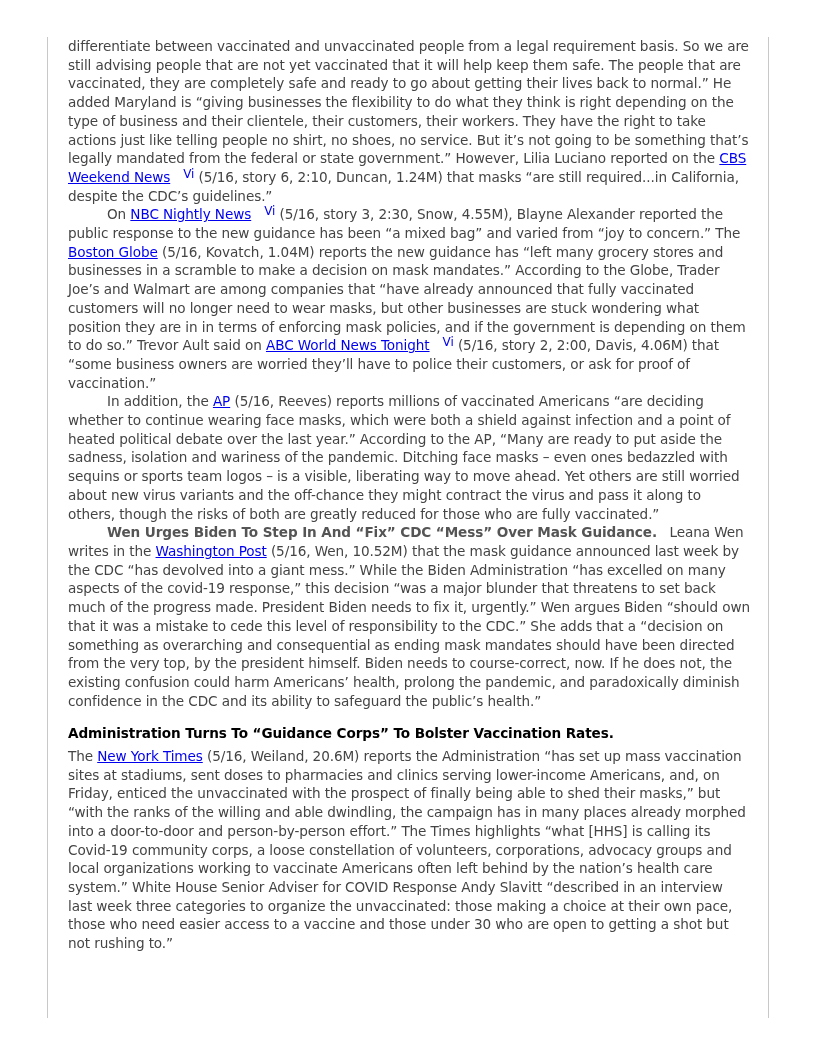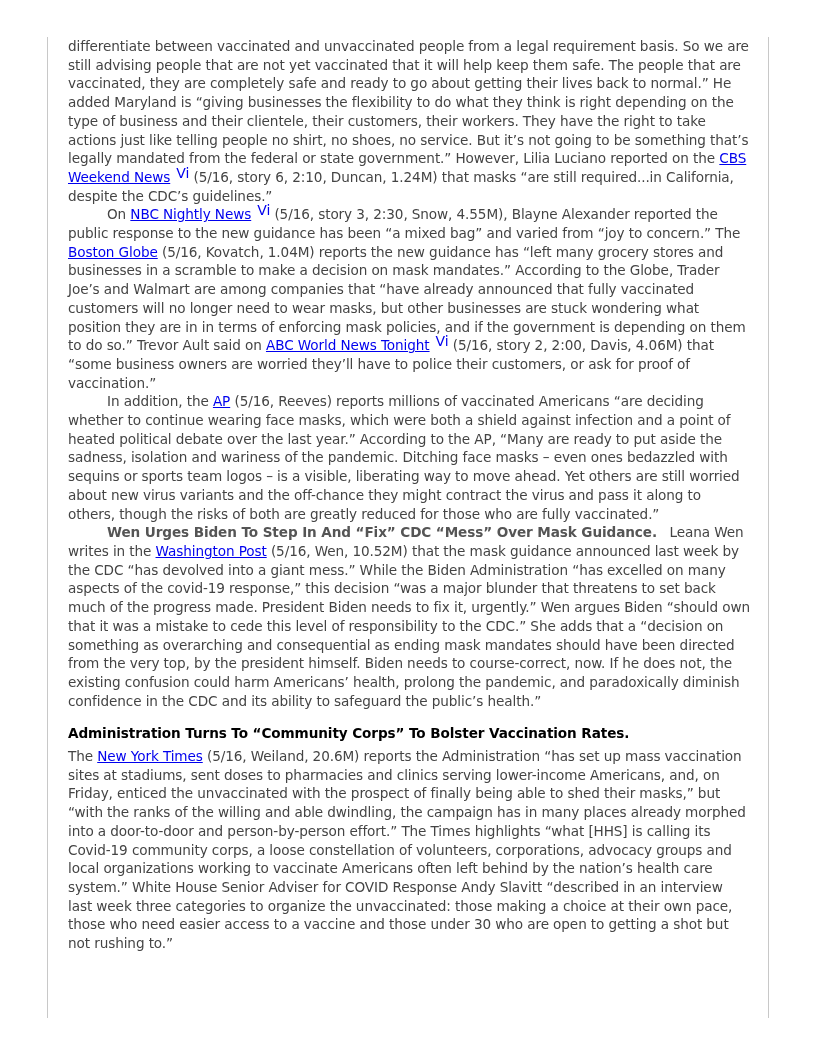--- a/index.html
+++ b/index.html
@@ -38,24 +38,24 @@
   }
   .indent {
     text-indent: 39px;
   }
   a {
     color: #0000ee;
     text-decoration: underline;
   }
   sup.vi {
     color: #0000ee;
-    font-size: 14px;
+    font-size: 12px;
     vertical-align: 4px;
     line-height: 0;
-    margin-left: 6px;
+    margin-left: 13px;
   }
   .wen-heading {
     font-weight: bold;
     color: #555555;
   }
   .section-heading {
     font-weight: bold;
     color: #000000;
     margin-top: 14px;
     margin-bottom: 4px;
@@ -70,17 +70,17 @@
 <div class="content">
 
   <p><span>differentiate between vaccinated and unvaccinated people from a legal requirement basis. So we are still advising people that are not yet vaccinated that it will help keep them safe. The people that are vaccinated, they are completely safe and ready to go about getting their lives back to normal.” He added Maryland is “giving businesses the flexibility to do what they think is right depending on the type of business and their clientele, their customers, their workers. They have the right to take actions just like telling people no shirt, no shoes, no service. But it’s not going to be something that’s legally mandated from the federal or state government.” However, Lilia Luciano reported on the </span><a href="#">CBS Weekend News</a><sup class="vi">Vi</sup><span> (5/16, story 6, 2:10, Duncan, 1.24M) that masks “are still required...in California, despite the CDC’s guidelines.”</span></p>
 
   <p class="indent"><span>On </span><a href="#">NBC Nightly News</a><sup class="vi">Vi</sup><span>  (5/16, story 3, 2:30, Snow, 4.55M), Blayne Alexander reported the public response to the new guidance has been “a mixed bag” and varied from “joy to concern.” The </span><a href="#">Boston Globe</a><span> (5/16, Kovatch, 1.04M) reports the new guidance has “left many grocery stores and businesses in a scramble to make a decision on mask mandates.” According to the Globe, Trader Joe’s and Walmart are among companies that “have already announced that fully vaccinated customers will no longer need to wear masks, but other businesses are stuck wondering what position they are in in terms of enforcing mask policies, and if the government is depending on them to do so.” Trevor Ault said on </span><a href="#">ABC World News Tonight</a><sup class="vi">Vi</sup><span> (5/16, story 2, 2:00, Davis, 4.06M) that “some business owners are worried they’ll have to police their customers, or ask for proof of vaccination.”</span></p>
 
   <p class="indent"><span>In addition, the </span><a href="#">AP</a><span> (5/16, Reeves) reports millions of vaccinated Americans “are deciding whether to continue wearing face masks, which were both a shield against infection and a point of heated political debate over the last year.” According to the AP, “Many are ready to put aside the sadness, isolation and wariness of the pandemic. Ditching face masks – even ones bedazzled with sequins or sports team logos – is a visible, liberating way to move ahead. Yet others are still worried about new virus variants and the off-chance they might contract the virus and pass it along to others, though the risks of both are greatly reduced for those who are fully vaccinated.”</span></p>
 
   <p class="indent"><span class="wen-heading">Wen Urges Biden To Step In And “Fix” CDC “Mess” Over Mask Guidance.</span><span style="white-space: pre-wrap;">   Leana Wen writes in the </span><a href="#">Washington Post</a><span> (5/16, Wen, 10.52M) that the mask guidance announced last week by the CDC “has devolved into a giant mess.” While the Biden Administration “has excelled on many aspects of the covid-19 response,” this decision “was a major blunder that threatens to set back much of the progress made. President Biden needs to fix it, urgently.” Wen argues Biden “should own that it was a mistake to cede this level of responsibility to the CDC.” She adds that a “decision on something as overarching and consequential as ending mask mandates should have been directed from the very top, by the president himself. Biden needs to course-correct, now. If he does not, the existing confusion could harm Americans’ health, prolong the pandemic, and paradoxically diminish confidence in the CDC and its ability to safeguard the public’s health.”</span></p>
 
-  <div class="section-heading">Administration Turns To “Community Corps” To Bolster Vaccination Rates.</div>
+  <div class="section-heading">Administration Turns To “Guidance Corps” To Bolster Vaccination Rates.</div>
 
   <p><span>The </span><a href="#">New York Times</a><span> (5/16, Weiland, 20.6M) reports the Administration “has set up mass vaccination sites at stadiums, sent doses to pharmacies and clinics serving lower-income Americans, and, on Friday, enticed the unvaccinated with the prospect of finally being able to shed their masks,” but “with the ranks of the willing and able dwindling, the campaign has in many places already morphed into a door-to-door and person-by-person effort.” The Times highlights “what [HHS] is calling its Covid-19 community corps, a loose constellation of volunteers, corporations, advocacy groups and local organizations working to vaccinate Americans often left behind by the nation’s health care system.” White House Senior Adviser for COVID Response Andy Slavitt “described in an interview last week three categories to organize the unvaccinated: those making a choice at their own pace, those who need easier access to a vaccine and those under 30 who are open to getting a shot but not rushing to.”</span></p>
 
 </div>
 
 </body></html>

